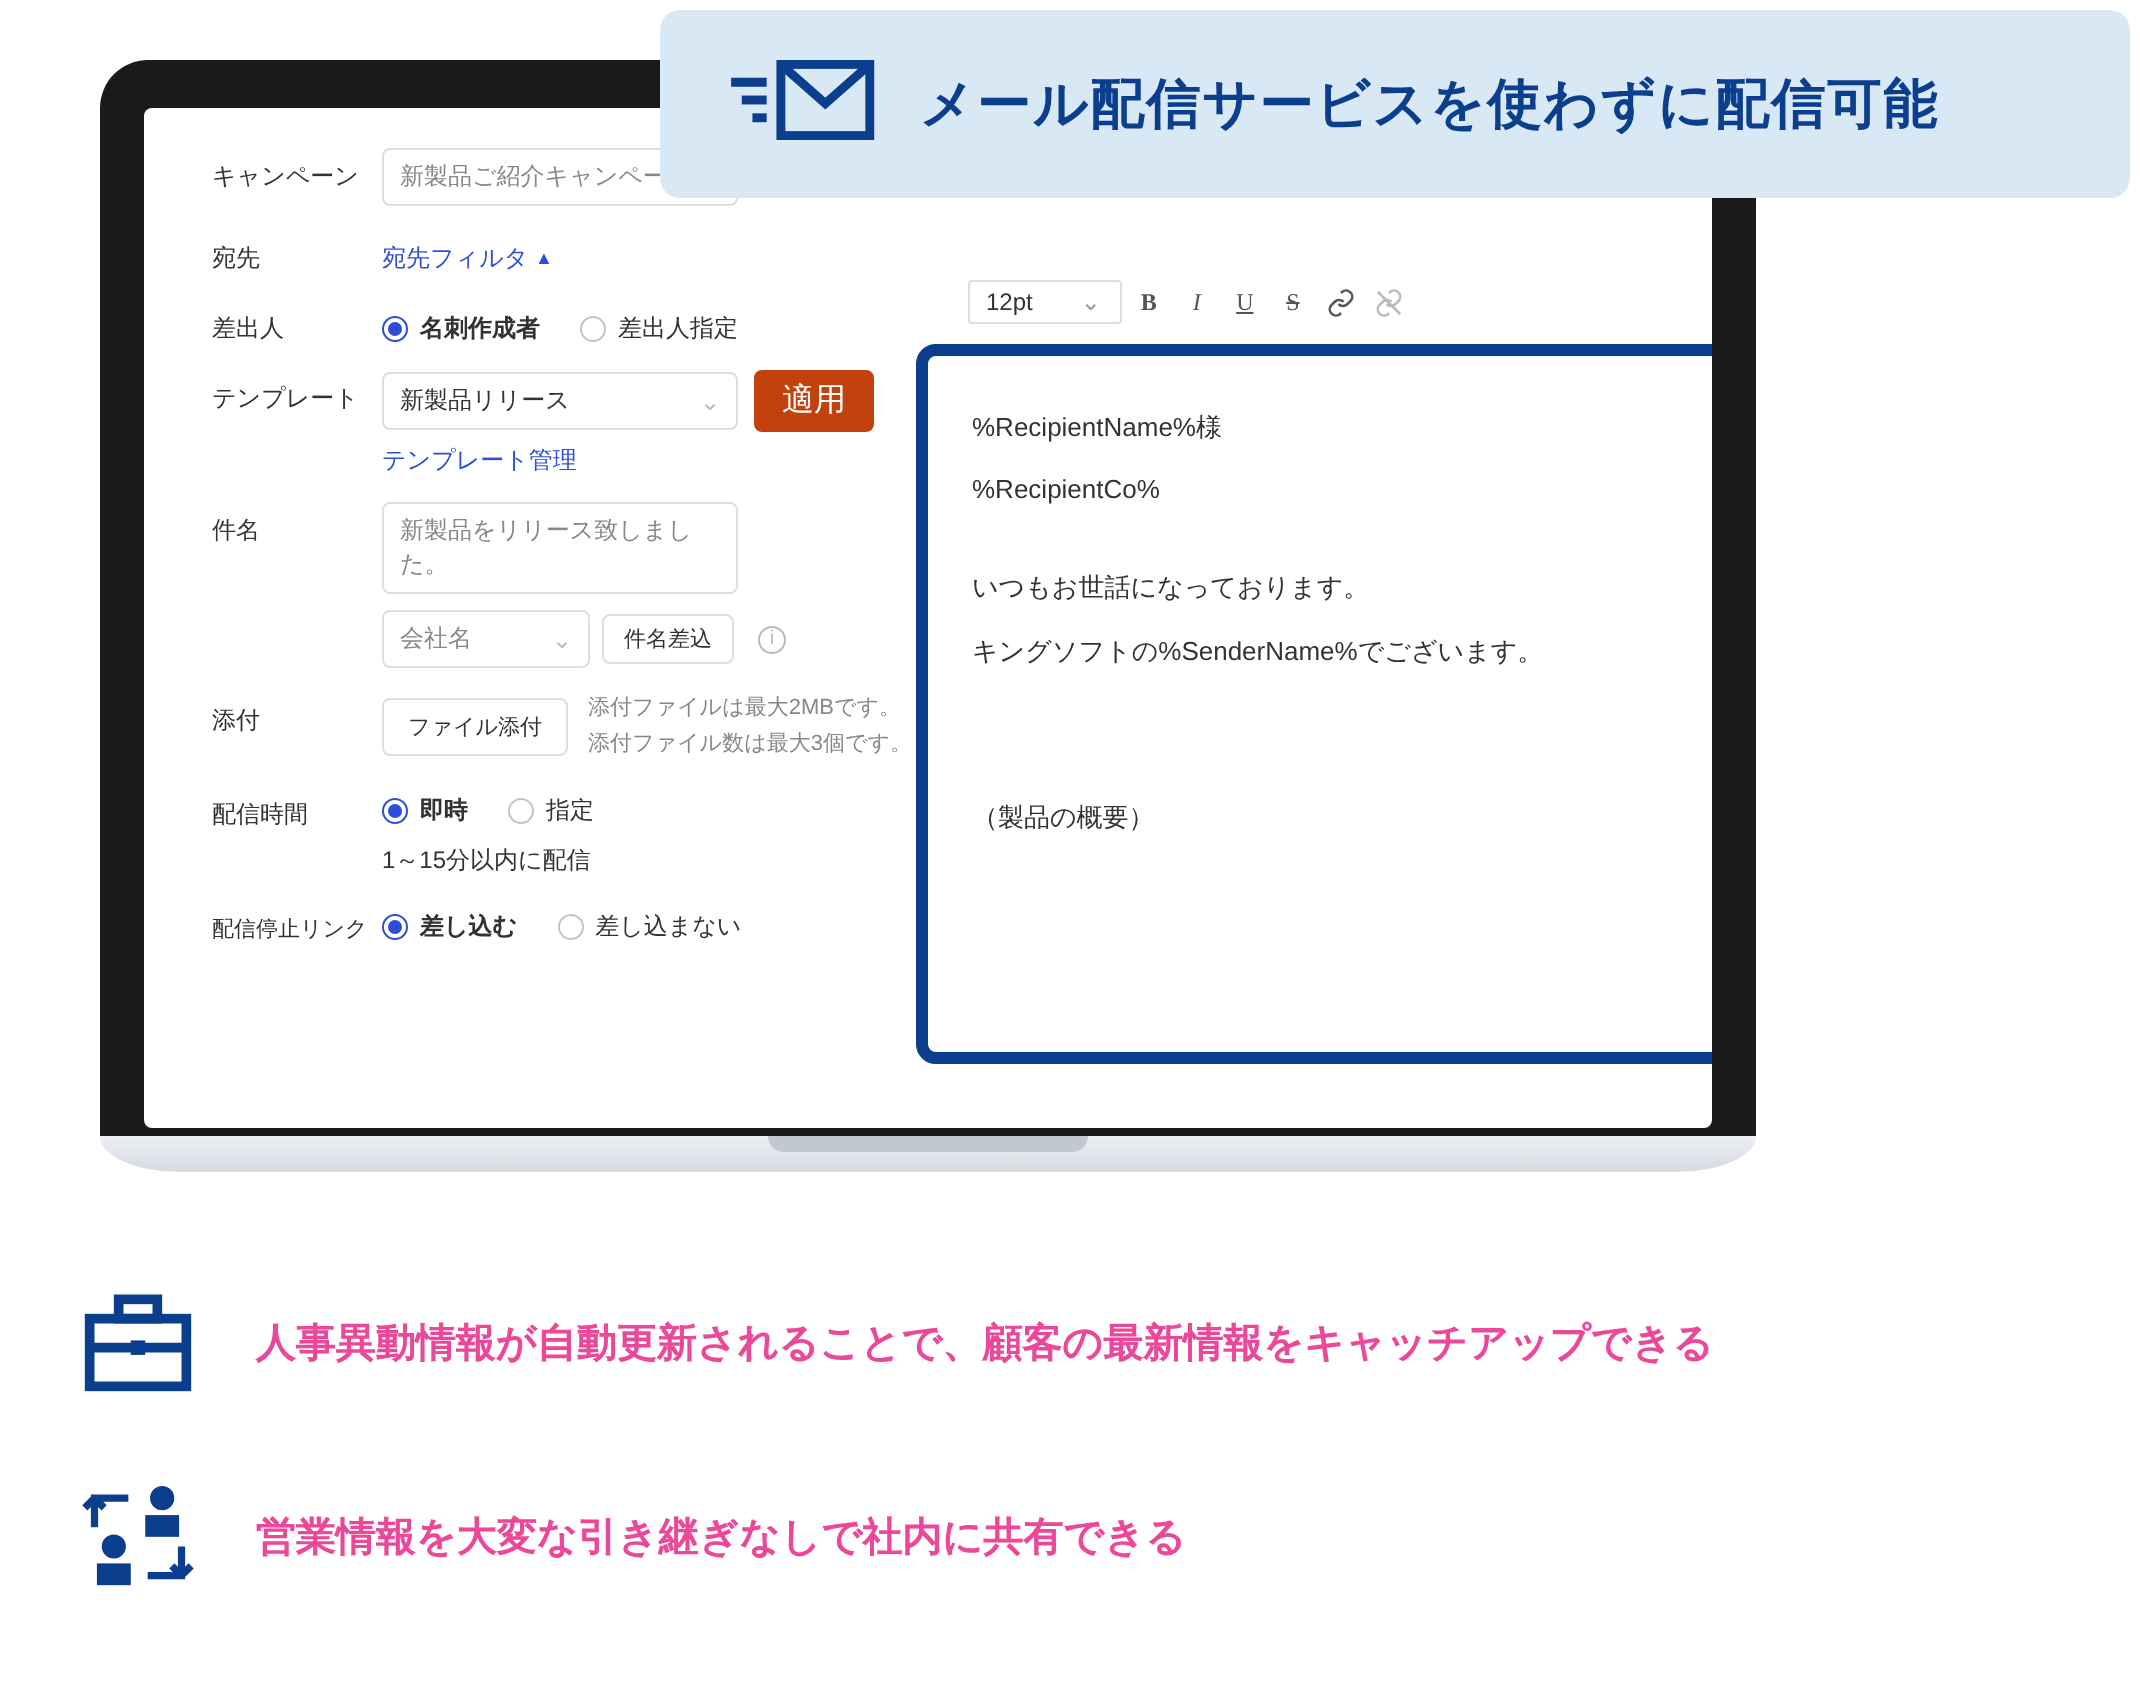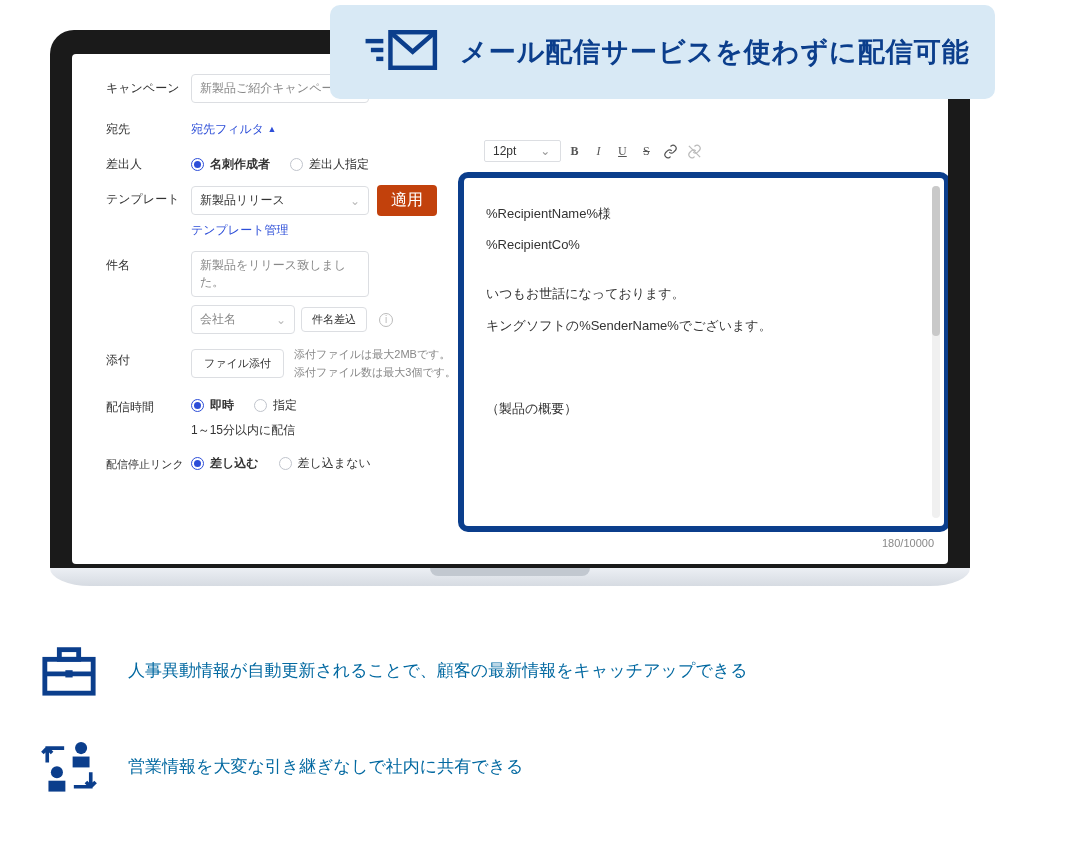--- a/index.html
+++ b/index.html
@@ -10,21 +10,21 @@
     width: 1070px;
     height: 850px;
     position: relative;
   }
 
   
   .laptop {
     position: absolute;
     top: 30px;
     left: 50px;
-    width: 920px;
+    width: 828px;
   }
   .screen-outer {
     background: #1a1a1a;
     border-radius: 24px 24px 0 0;
     padding: 24px 22px 4px 22px;
   }
   .screen-inner {
     background: #fff;
     border-radius: 4px;
     height: 510px;
@@ -170,21 +170,21 @@
   }
   .counter {
     position:absolute; top:483px; left:810px; font-size:11px; color:#888;
   }
 
   
   .banner {
     position:absolute;
     top: 5px;
     left: 330px;
-    width: 665px;
+    width: 735px;
     height: 94px;
     background:#d8e9f5;
     border-radius: 10px;
     display:flex;
     align-items:center;
     padding-left: 32px;
     gap: 18px;
   }
   .banner-text {
     color:#0b3e8c; font-size: 27px; font-weight:700; letter-spacing:1px;
@@ -196,21 +196,21 @@
     position:absolute;
     top: 640px;
     left: 40px;
     right: 40px;
   }
   .feature {
     display:flex; align-items:center; gap:30px; margin-bottom:34px;
   }
   .feature-icon { width:58px; flex-shrink:0; }
   .feature-icon svg { width:58px; height:58px; }
-  .feature-text { font-size:17px; font-weight:400; color:#0369a1; line-height:1.5; }
+  .feature-text { font-size:20px; font-weight:700; color:#ec4899; line-height:1.5; }
 </style>
 </head>
 <body>
 
 <div class="laptop">
   <div class="screen-outer">
     <div class="screen-inner">
 
       <div class="form">
 

